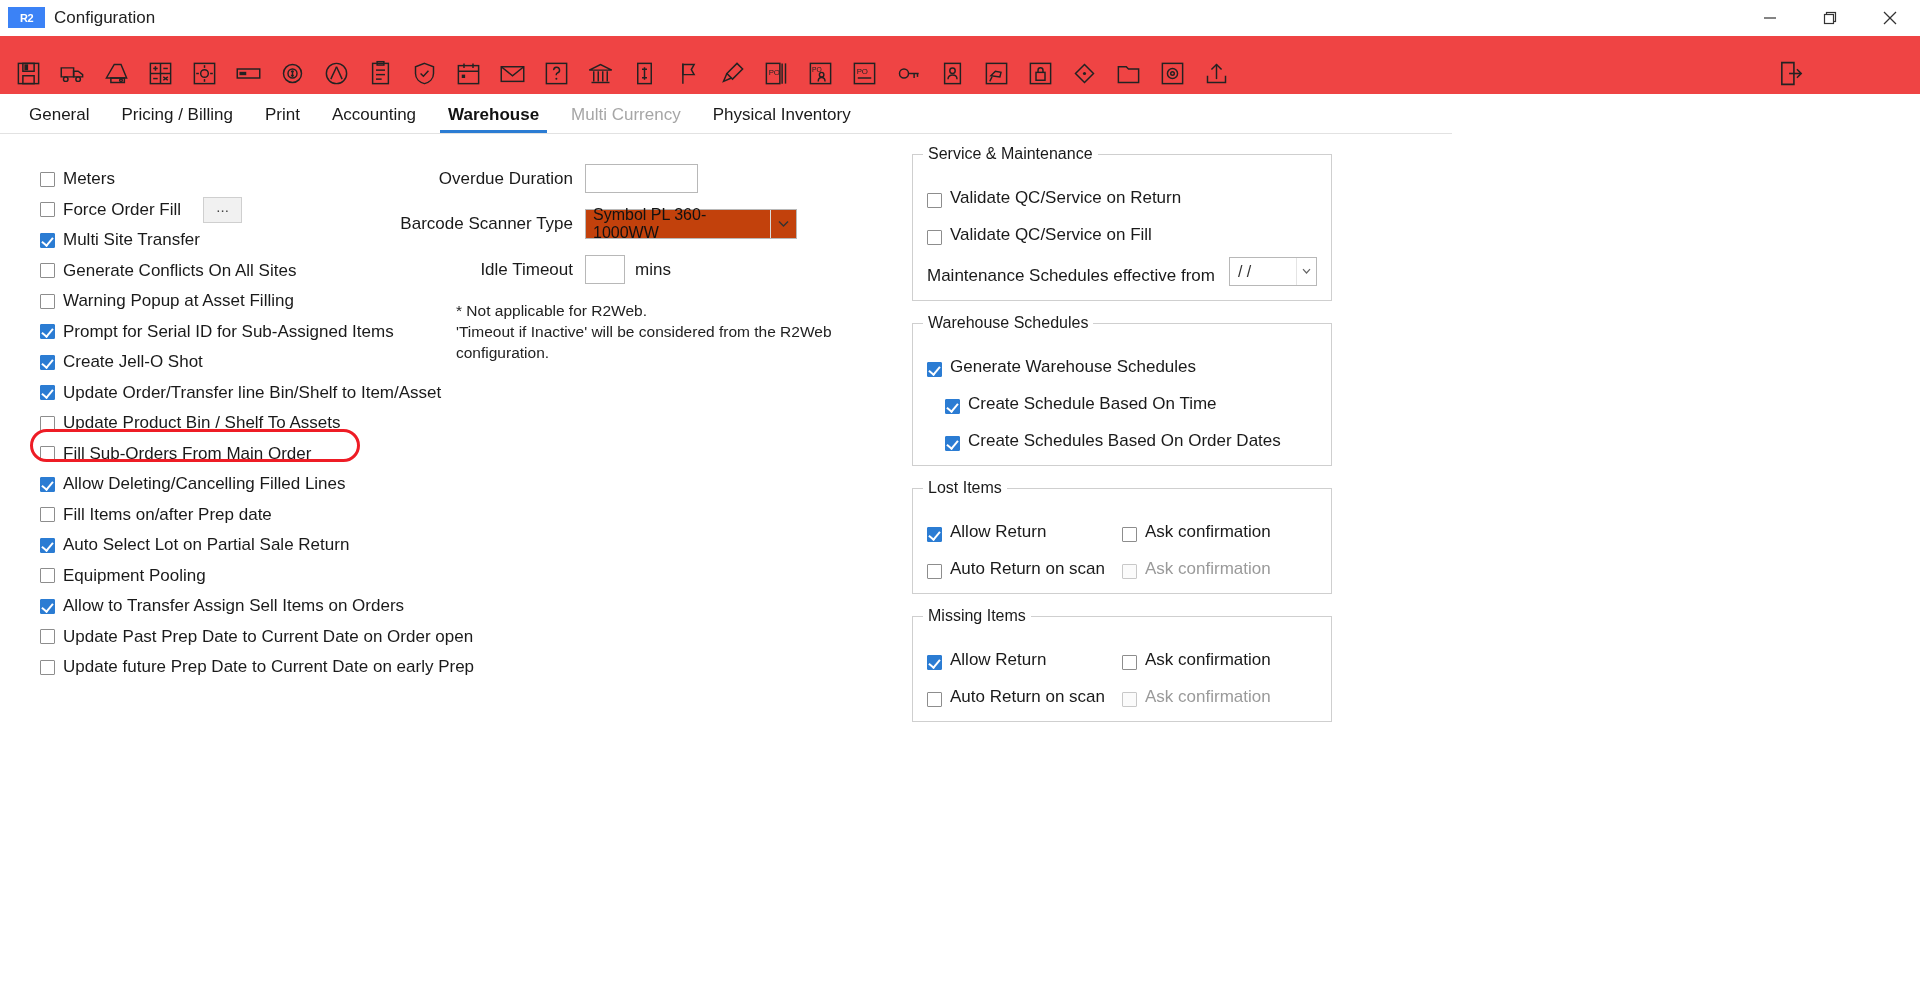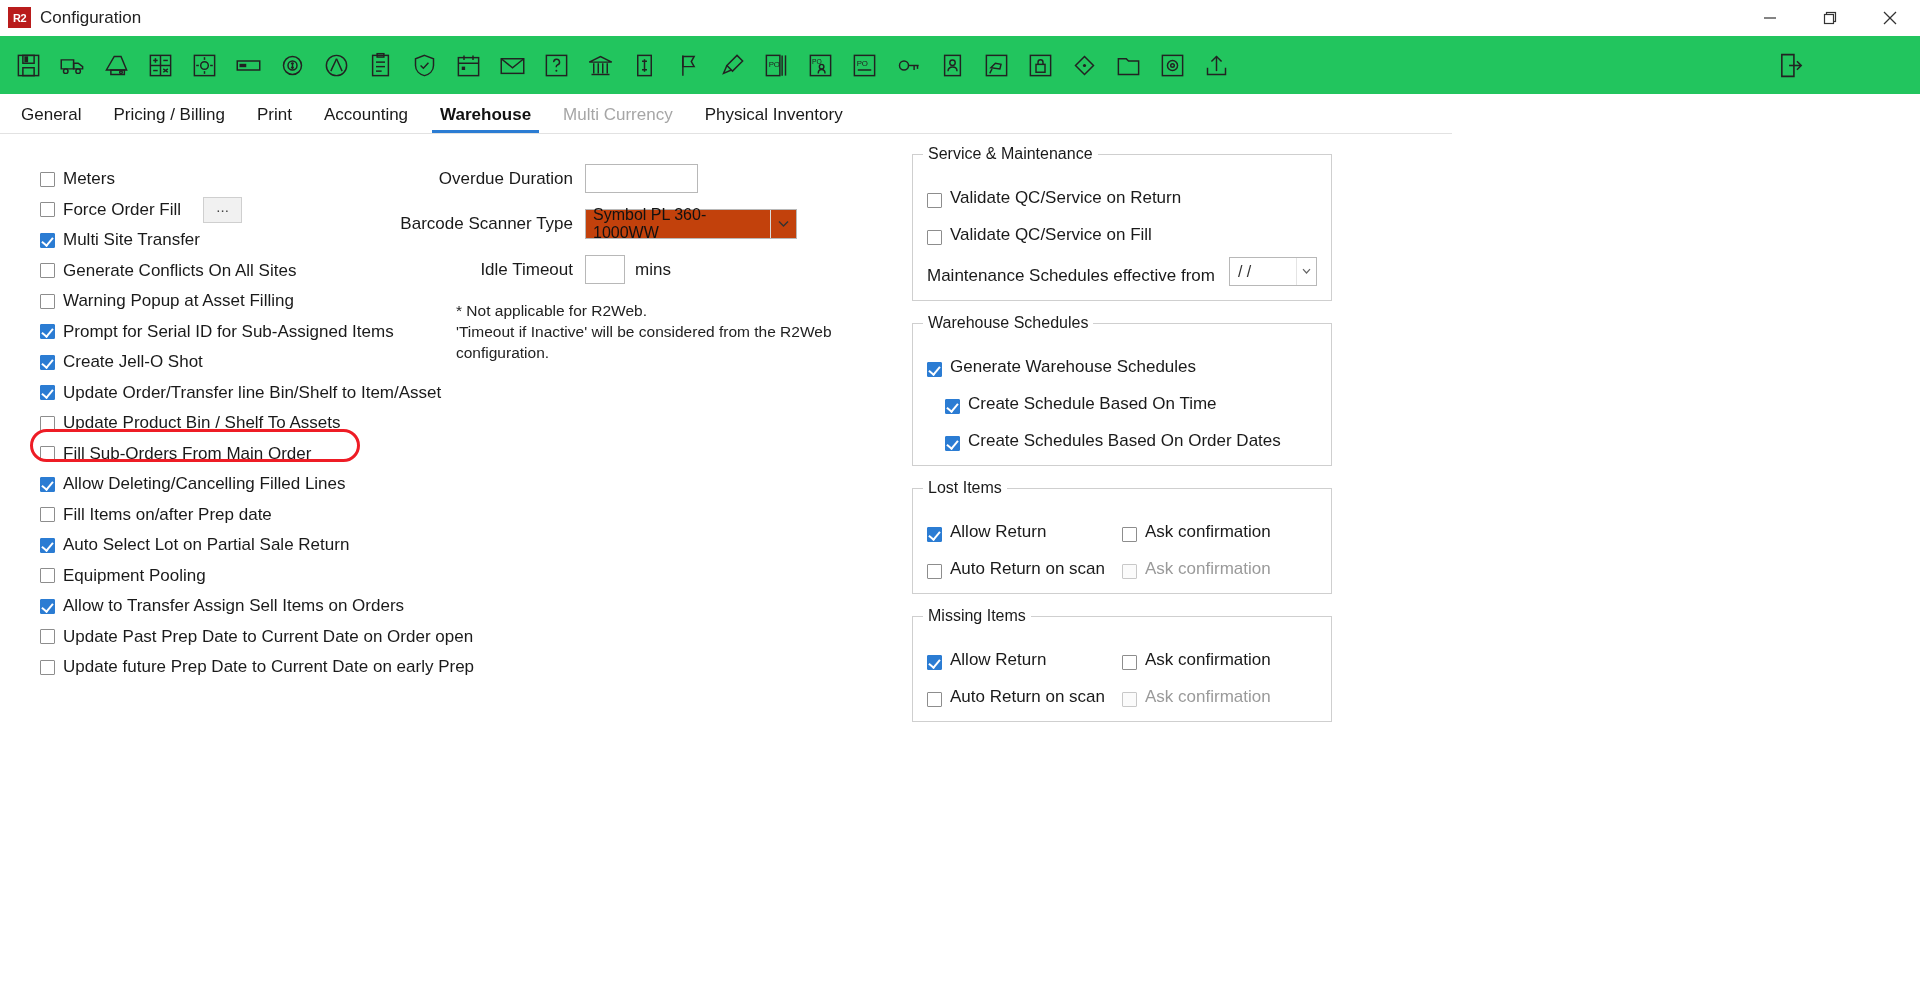--- a/index.html
+++ b/index.html
@@ -16,23 +16,23 @@
   
   .titlebar {
     height: 36px;
     display: flex;
     align-items: center;
     background: #ffffff;
     border-bottom: 1px solid #ffffff;
     position: relative;
   }
   .app-badge {
-    width: 23px; height: 21px;
+    width: 37px; height: 21px;
     margin-left: 8px; margin-right: 9px;
-    background: #b91c1c;
+    background: #3b82f6;
     color: #fff;
     font-size: 11px;
     font-weight: bold;
     display: flex; align-items: center; justify-content: center;
     letter-spacing: -0.5px;
   }
   .title-text { font-size: 17px; color: #222; }
   .win-controls {
     position: absolute; right: 0; top: 0;
     height: 36px; display: flex;
@@ -41,43 +41,43 @@
     width: 60px; height: 36px;
     display: flex; align-items: center; justify-content: center;
     color: #333; font-size: 16px;
   }
   .win-btn svg { display: block; }
 
   
   .toolbar {
     height: 58px;
     display: flex;
-    align-items: center;
+    align-items: flex-end;
     padding-left: 8px;
     padding-right: 8px;
     position: relative;
-    background: #22c55e;
+    background: #ef4444;
   }
   .tb-btn {
     width: 41px; height: 41px;
     margin-right: 3px;
     display: flex; align-items: center; justify-content: center;
     border: 1px solid transparent;
     color: #222;
   }
   .tb-btn svg { display: block; }
   .tb-spacer { flex: 1 1 auto; }
   .tb-right { margin-right: 100px; }
 
   
   .tabstrip {
     height: 40px;
     display: flex;
     align-items: flex-end;
-    padding-left: 5px;
+    padding-left: 13px;
     border-bottom: 1px solid #e2e2e2;
     position: relative;
   }
   .tab {
     padding: 0 16px 8px 16px;
     font-size: 17px;
     color: #1a1a1a;
     position: relative;
     line-height: 20px;
   }

